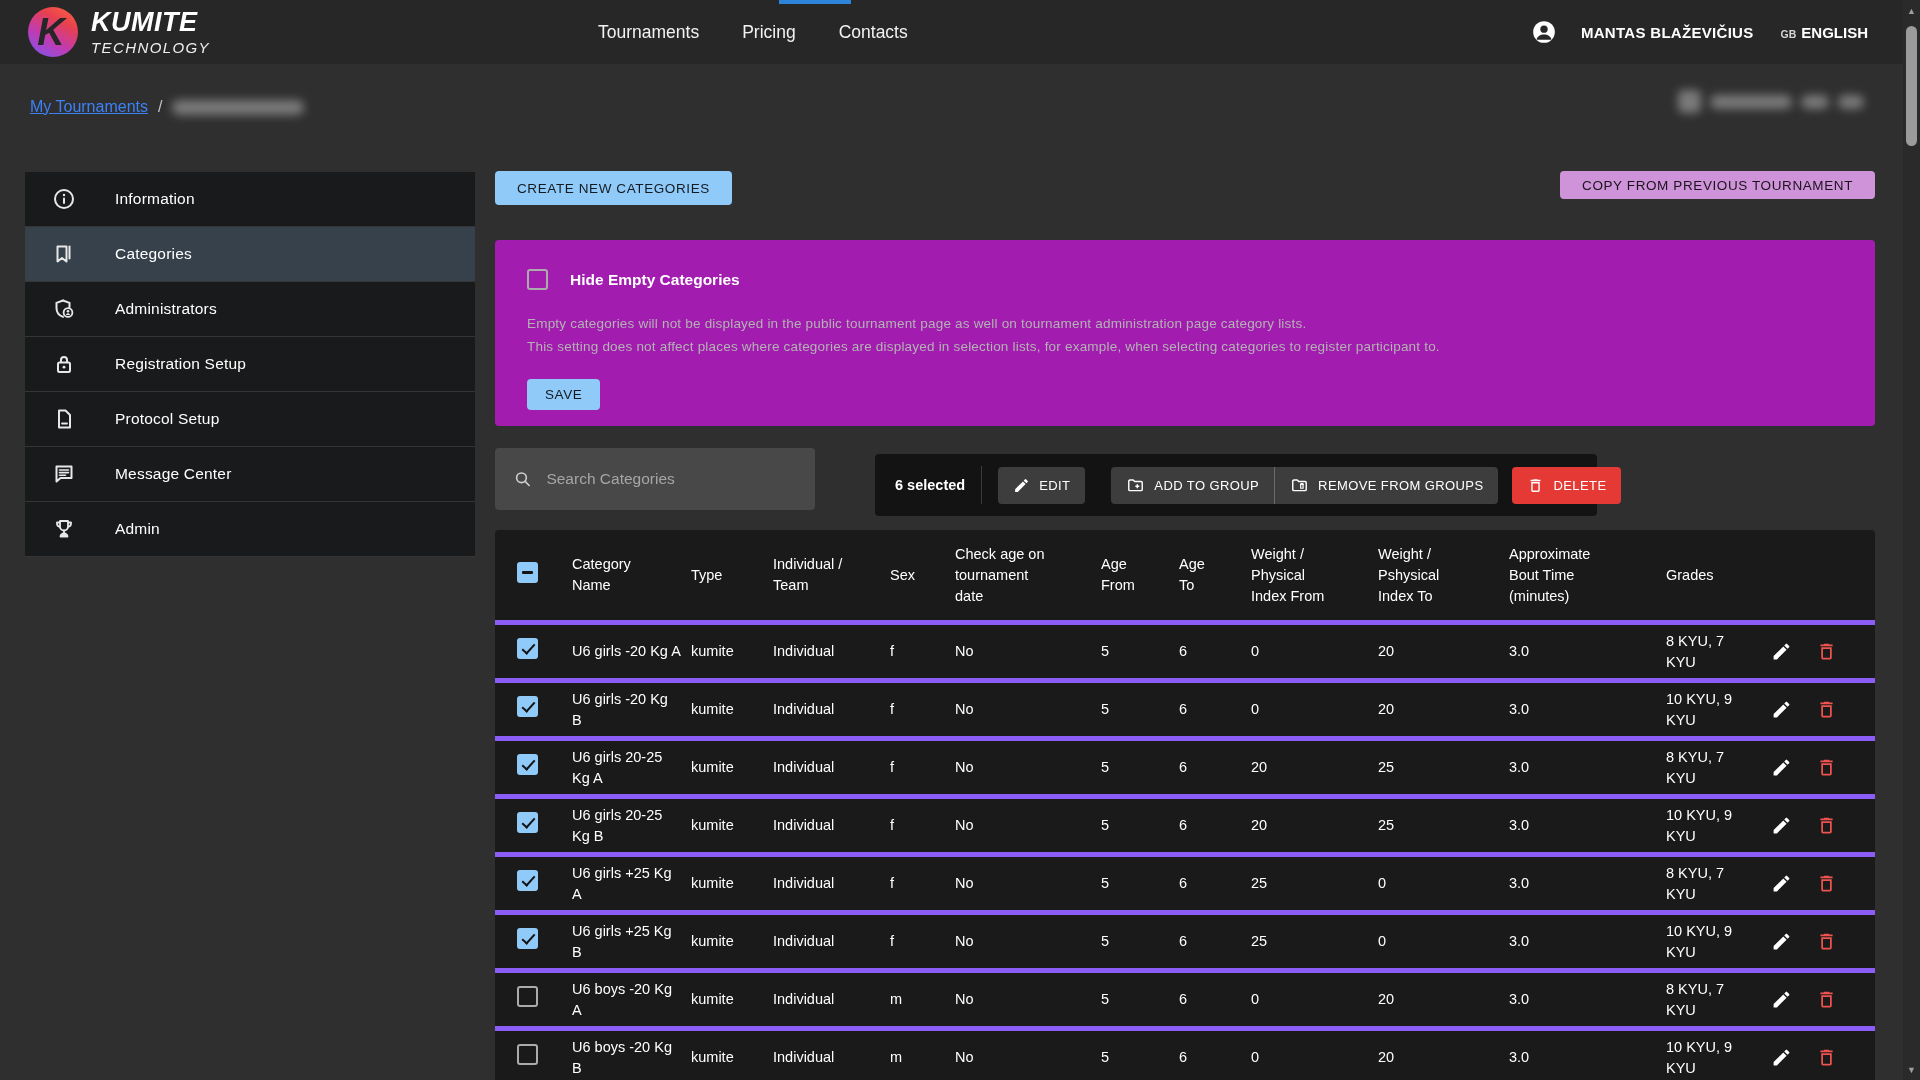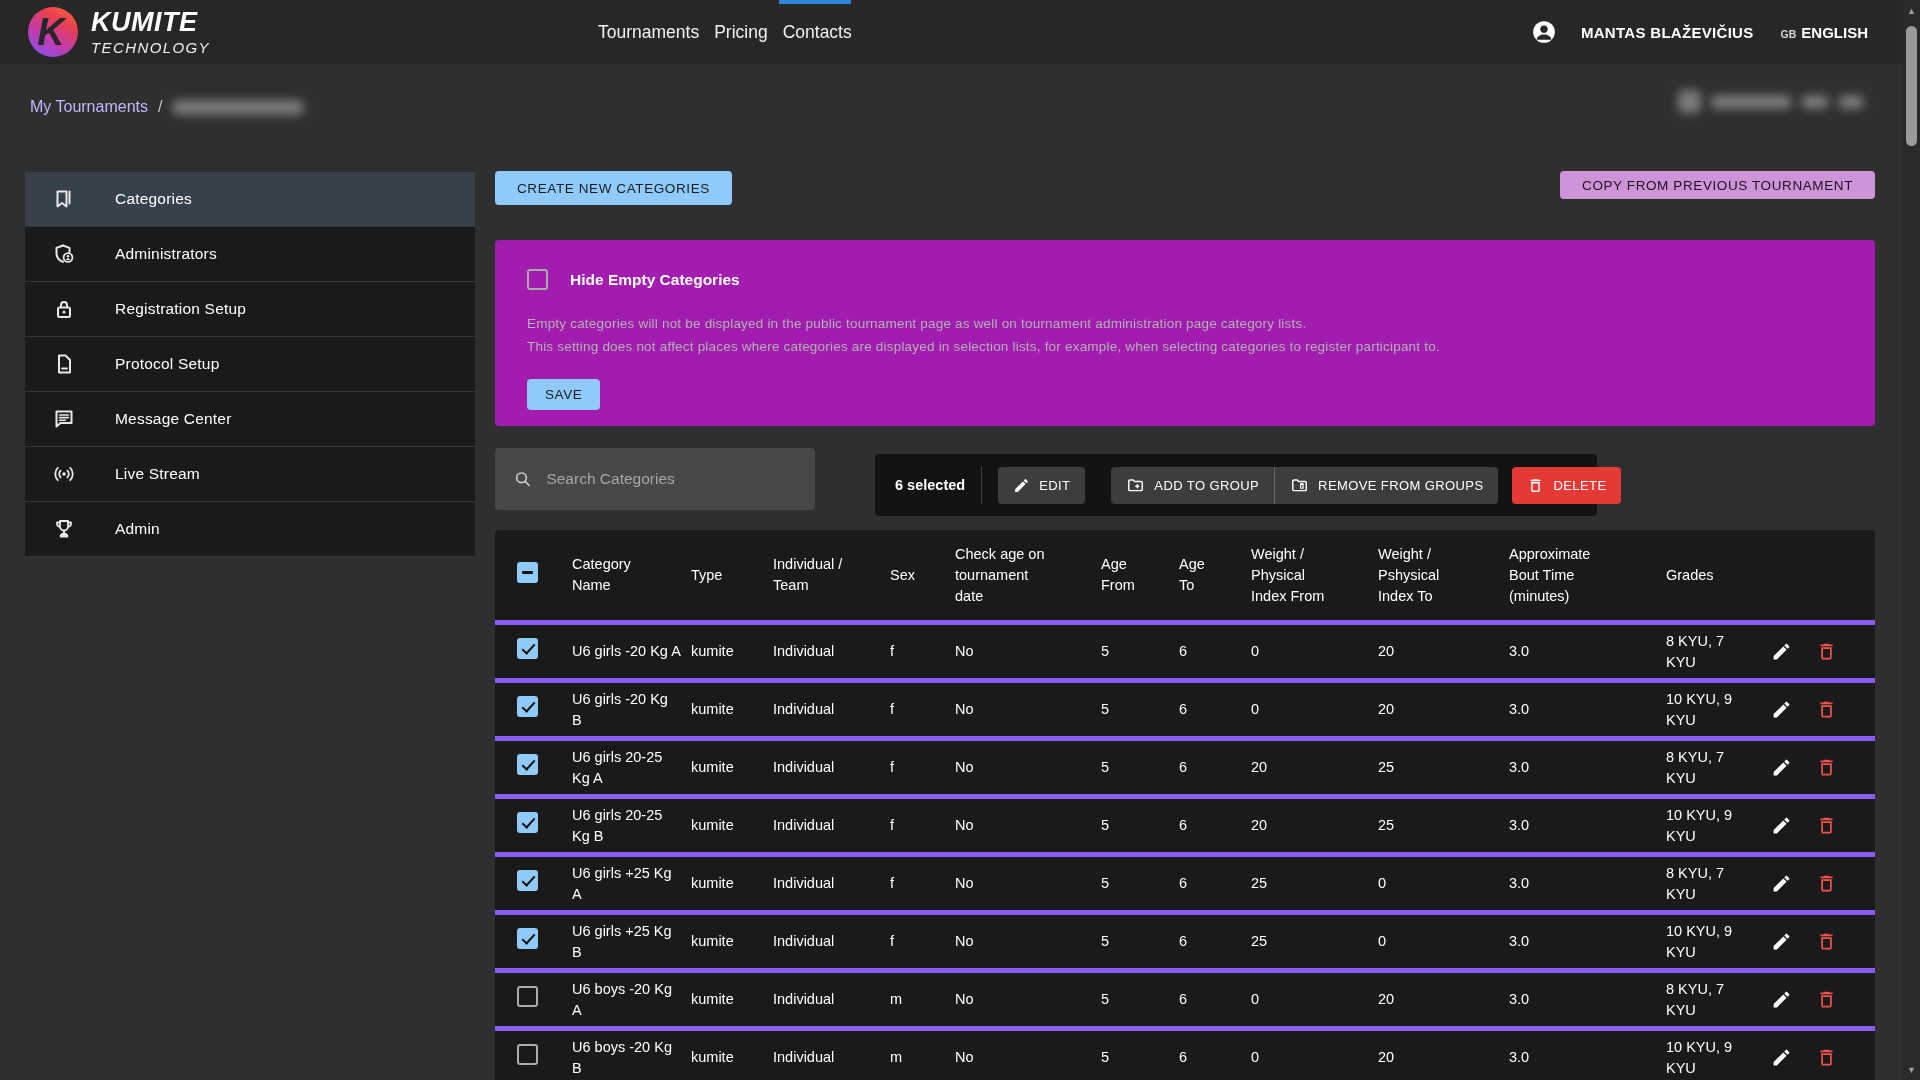--- a/index.html
+++ b/index.html
@@ -14,30 +14,30 @@
   
   .topbar { position:absolute; left:0; top:0; width:1920px; height:64px; background:#272727; }
   .progress-seg { position:absolute; left:779px; top:0; width:72px; height:4px; background:#2d84d8; z-index:6; }
   .brand { position:absolute; left:28px; top:7px; display:flex; align-items:center; gap:13px; cursor:pointer; }
   .logo { width:50px; height:50px; border-radius:50%;
     background:linear-gradient(210deg,#ff6a3d 0%,#e8404f 30%,#c13bb0 62%,#7857f8 100%);
     display:flex; align-items:center; justify-content:center; }
   .logo span { font-style:italic; font-weight:bold; font-size:38px; color:#262626; line-height:1; transform:translateX(-2px); }
   .brand-title { font-size:27px; font-weight:bold; font-style:italic; letter-spacing:.5px; line-height:1; }
   .brand-sub { font-size:15px; font-style:italic; letter-spacing:1.4px; color:#efefef; margin-top:3px; }
-  .topnav { position:absolute; left:598px; top:0; height:64px; display:flex; align-items:center; gap:15px; }
+  .topnav { position:absolute; left:598px; top:0; height:64px; display:flex; align-items:center; gap:43px; }
   .topnav .navlink { color:#f2f2f2; font-size:17.5px; cursor:pointer; }
   .userarea { position:absolute; right:52px; top:0; height:64px; display:flex; align-items:center; }
   .uname { font-size:15px; font-weight:bold; letter-spacing:.3px; margin-left:24px; cursor:pointer; }
   .lang { display:flex; align-items:baseline; gap:5px; margin-left:27px; cursor:pointer; }
   .lang .code { font-size:10.5px; font-weight:bold; color:#d6d6d6; }
   .lang .label { font-size:15px; font-weight:bold; }
   
   .breadcrumb { position:absolute; left:30px; top:98px; display:flex; align-items:center; gap:10px; font-size:16px; }
-  .bc-link { color:#c4b5fd; cursor:pointer; }
+  .bc-link { color:#3b82f6; cursor:pointer;text-decoration:underline; }
   .bc-sep { color:#c2c2c2; }
   .blob { background:#979797; opacity:.72; filter:blur(5px); border-radius:7px; }
   .bc-blob { width:132px; height:15px; }
   .datearea { position:absolute; right:56px; top:90px; display:flex; align-items:center; gap:9px; }
   .date-icon-blob { width:23px; height:23px; border-radius:5px; }
   .date-blob1 { width:82px; height:14px; } .date-blob2 { width:28px; height:14px; } .date-blob3 { width:26px; height:14px; }
   
   .sidebar { position:absolute; left:25px; top:172px; width:450px; }
   .snav-item { height:55px; background:#191a1b; display:flex; align-items:center; border-bottom:1px solid #353535; cursor:pointer; }
   .snav-item.active { background:#36414b; }
@@ -148,20 +148,28 @@
   <span class="blob bc-blob"></span>
 </div>
 <div class="datearea">
   <span class="blob date-icon-blob"></span>
   <span class="blob date-blob1"></span>
   <span class="blob date-blob2"></span>
   <span class="blob date-blob3"></span>
 </div>
 
 <div class="sidebar">
+  <div class="snav-item">
+    <svg width="24" height="24" viewBox="0 0 24 24">
+      <circle cx="12" cy="12" r="9" fill="none" stroke="#e8e8e8" stroke-width="2"></circle>
+      <circle cx="12" cy="8" r="1.2" fill="#e8e8e8"></circle>
+        <rect x="11" y="10.5" width="2" height="6.5" rx="1" fill="#e8e8e8"></rect>
+    </svg>
+    <span class="snav-label">Information</span>
+  </div>
   <div class="snav-item active">
     <svg width="24" height="24" viewBox="0 0 24 24" fill="none" stroke="#e8e8e8" stroke-width="2" stroke-linejoin="round">
       <path d="M5.5 4.5h9v15l-4.5-3.5-4.5 3.5z"></path>
         <path d="M17.5 4.5v12" stroke-linecap="round"></path>
     </svg>
     <span class="snav-label">Categories</span>
   </div>
   <div class="snav-item">
     <svg width="24" height="24" viewBox="0 0 24 24">
       <path d="M11 3.5 4.5 5.9v5.1c0 4.2 2.8 7.6 6.5 8.9" fill="none" stroke="#e8e8e8" stroke-width="2" stroke-linecap="round"></path>
@@ -186,27 +194,20 @@
       <path d="M10 16.5h5" stroke="#e8e8e8" stroke-width="1.8" stroke-linecap="round"></path>
     </svg>
     <span class="snav-label">Protocol Setup</span>
   </div>
   <div class="snav-item">
     <svg width="24" height="24" viewBox="0 0 24 24">
       <path d="M4.5 4.5h15v11.5h-11l-4 3.5z" fill="none" stroke="#e8e8e8" stroke-width="2" stroke-linejoin="round"></path>
       <path d="M7.5 8h9M7.5 10.6h9M7.5 13.2h6" stroke="#e8e8e8" stroke-width="1.6" stroke-linecap="round"></path>
     </svg>
     <span class="snav-label">Message Center</span>
-  </div>
-  <div class="snav-item">
-    <svg width="24" height="24" viewBox="0 0 24 24" fill="none" stroke="#e8e8e8" stroke-width="1.8" stroke-linecap="round">
-      <circle cx="12" cy="12" r="1.8" fill="#e8e8e8" stroke="none"></circle>
-      <path d="M8.6 15.4a4.8 4.8 0 0 1 0-6.8M15.4 8.6a4.8 4.8 0 0 1 0 6.8M5.8 18.2a8.8 8.8 0 0 1 0-12.4M18.2 5.8a8.8 8.8 0 0 1 0 12.4"></path>
-    </svg>
-    <span class="snav-label">Live Stream</span>
   </div>
   <div class="snav-item">
     <svg width="24" height="24" viewBox="0 0 24 24" fill="none" stroke="#e8e8e8" stroke-width="1.8" stroke-linecap="round" stroke-linejoin="round">
       <path d="M8 4h8v5.5a4 4 0 0 1-8 0z"></path>
       <path d="M8 5.5H5v1a3.5 3.5 0 0 0 3 3.4M16 5.5h3v1a3.5 3.5 0 0 1-3 3.4"></path>
       <path d="M12 13.5v3"></path>
       <path d="M8.5 19.5c0-1.6 1.5-3 3.5-3s3.5 1.4 3.5 3z" fill="#e8e8e8"></path>
     </svg>
     <span class="snav-label">Admin</span>
   </div>

